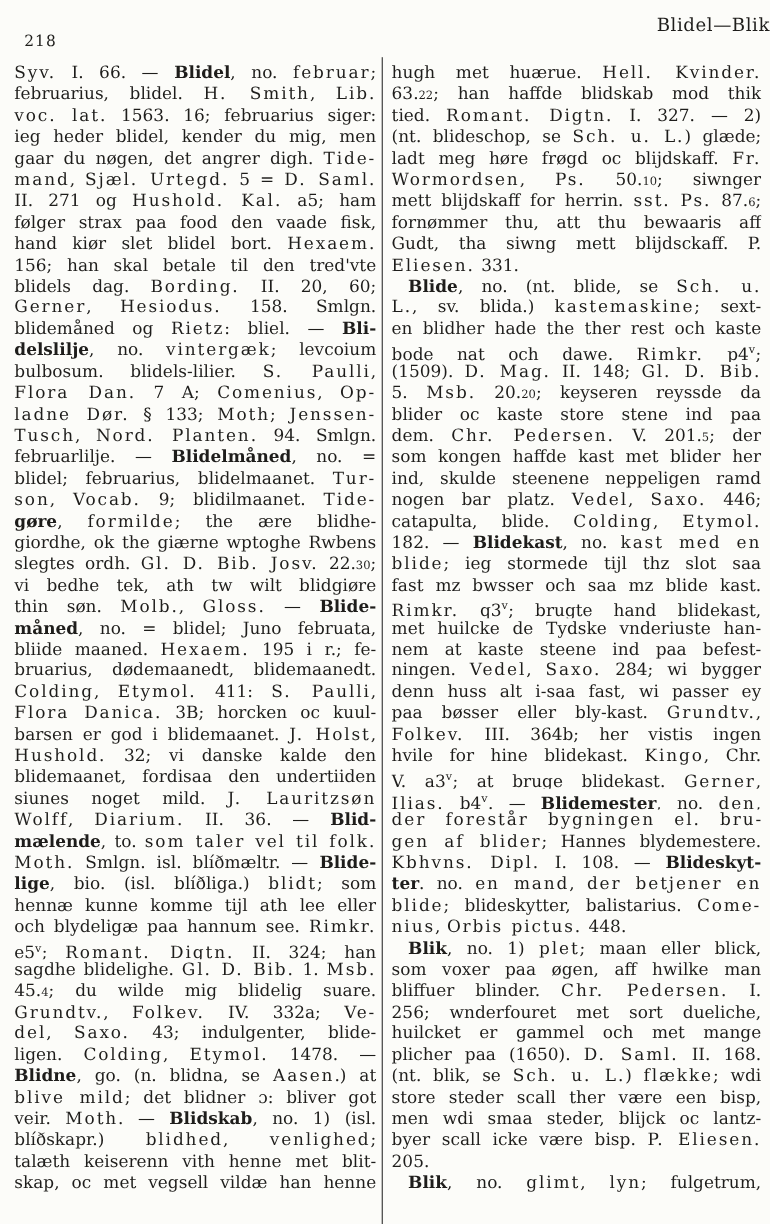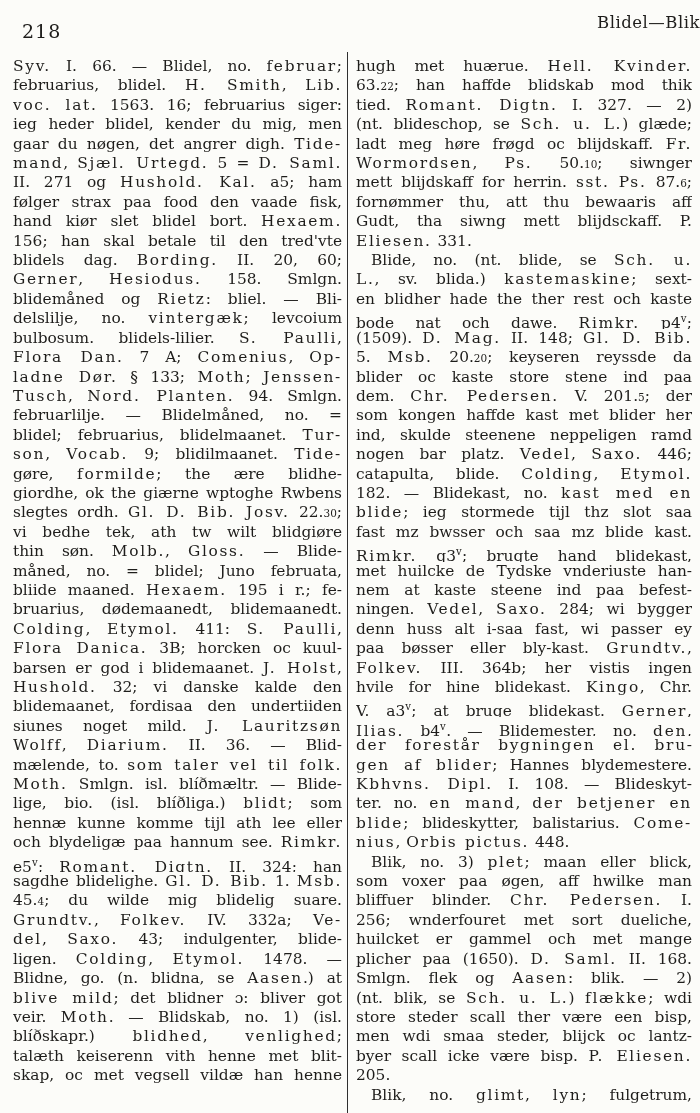--- a/index.html
+++ b/index.html
@@ -6,37 +6,37 @@
   .page{
     position:relative;
     width:700px;height:1113px;
     margin:0 auto;
     background:#fcfcf9;
     font-family:"DejaVu Serif","Liberation Serif",serif;
     color:#1e1d1b;
     overflow:hidden;
   }
   .header{position:absolute;top:10px;left:0;width:700px;height:26px;}
-  .pagenum{position:absolute;left:22px;top:10px;font-size:19px;letter-spacing:1px;}
+  .pagenum{position:absolute;left:22px;top:20px;font-size:14px;letter-spacing:1px;}
   .running-title{position:absolute;left:0;right:0;top:3px;text-align:right;font-size:16.5px;letter-spacing:.5px;}
   .divider{position:absolute;left:347px;top:52px;width:1px;height:1061px;background:#2f2f2f;}
   .col{position:absolute;top:57px;font-size:15.4px;line-height:19.42px;}
   .col-left{left:13px;width:329px;}
   .col-right{left:356px;width:336px;}
   .line{
     height:19.42px;
     overflow:hidden;
     text-align:justify;
     text-align-last:justify;
     word-spacing:1px;
     white-space:nowrap;
   }
   .line.short{text-align-last:left;}
   .line.indent{padding-left:15px;}
-  .b{font-weight:normal;margin-top:47px;}
+  .b{font-weight:bold;margin-top:47px;}
   .sp{letter-spacing:1.7px;}
   .sm{font-size:68%;}
   .sup{font-size:66%;vertical-align:super;letter-spacing:.3px;}
 </style>
 </head>
 <body>
 
 <div class="page">
   <div class="header">
     <span class="pagenum">218</span>
@@ -133,27 +133,26 @@
       <div class="line"><span class="sp">Folkev.</span><span> III. 364b; her vistis ingen</span></div>
       <div class="line"><span>hvile for hine blidekast. </span><span class="sp">Kingo</span><span>, Chr.</span></div>
       <div class="line"><span>V. a3</span><span class="sup">v</span><span>; at bruge blidekast. </span><span class="sp">Gerner</span><span>,</span></div>
       <div class="line"><span class="sp">Ilias.</span><span> b4</span><span class="sup">v</span><span>. — </span><span class="b">Blidemester</span><span>, no. </span><span class="sp">den</span><span>,</span></div>
       <div class="line"><span class="sp">der forestår bygningen el. bru</span><span>-</span></div>
       <div class="line"><span class="sp">gen af blider</span><span>; Hannes blydemestere.</span></div>
       <div class="line"><span class="sp">Kbhvns. Dipl.</span><span> I. 108. — </span><span class="b">Blideskyt-</span></div>
       <div class="line"><span class="b">ter</span><span>. no. </span><span class="sp">en mand</span><span>, </span><span class="sp">der betjener en</span></div>
       <div class="line"><span class="sp">blide</span><span>; blideskytter, balistarius. </span><span class="sp">Come-</span></div>
       <div class="line short"><span class="sp">nius</span><span>, </span><span class="sp">Orbis pictus.</span><span> 448.</span></div>
-      <div class="line indent"><span class="b">Blik</span><span>, no. 3) </span><span class="sp">plet</span><span>; maan eller blick,</span></div>
+      <div class="line indent"><span class="b">Blik</span><span>, no. 1) </span><span class="sp">plet</span><span>; maan eller blick,</span></div>
       <div class="line"><span>som voxer paa øgen, aff hwilke man</span></div>
       <div class="line"><span>bliffuer blinder. </span><span class="sp">Chr. Pedersen.</span><span> I.</span></div>
       <div class="line"><span>256; wnderfouret met sort dueliche,</span></div>
       <div class="line"><span>huilcket er gammel och met mange</span></div>
       <div class="line"><span>plicher paa (1650). </span><span class="sp">D. Saml.</span><span> II. 168.</span></div>
-      <div class="line"><span>Smlgn. flek og </span><span class="sp">Aasen</span><span>: blik. — 2)</span></div>
       <div class="line"><span>(nt. blik, se </span><span class="sp">Sch. u. L.</span><span>) </span><span class="sp">flække</span><span>; wdi</span></div>
       <div class="line"><span>store steder scall ther være een bisp,</span></div>
       <div class="line"><span>men wdi smaa steder, blijck oc lantz-</span></div>
       <div class="line"><span>byer scall icke være bisp. </span><span class="sp">P. Eliesen.</span></div>
       <div class="line short"><span>205.</span></div>
       <div class="line indent"><span class="b">Blik</span><span>, no. </span><span class="sp">glimt</span><span>, </span><span class="sp">lyn</span><span>; fulgetrum,</span></div>
     </div>
 </div>
 
 </body></html>

